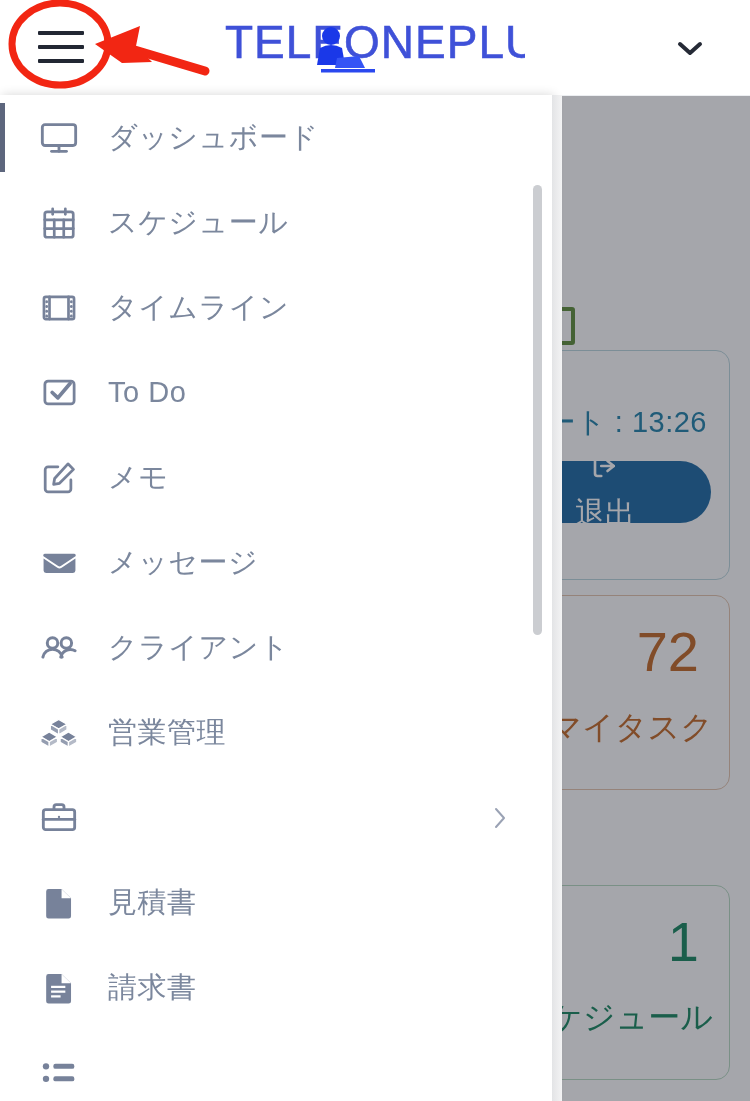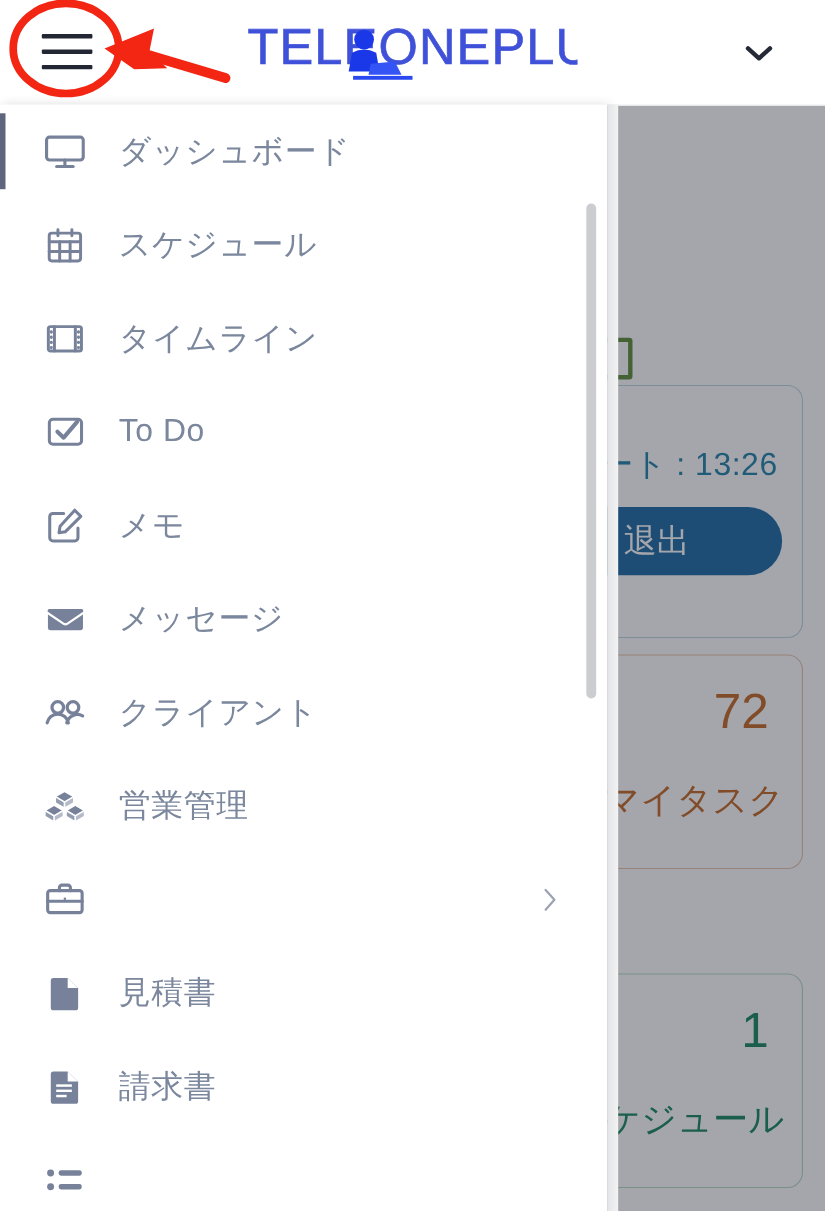--- a/index.html
+++ b/index.html
@@ -95,31 +95,32 @@
     top: 110px;
     height: 62px;
     min-width: 160px;
     padding: 0 26px;
     border-radius: 34px;
     background: #1565a0;
     color: #ffffff;
     font-size: 30px;
     display: flex;
     align-items: center;
-    justify-content: flex-start;
+    justify-content: center;
     gap: 12px;
     border: none;
     font-family: inherit;
+    flex-direction: column;
   }
   .exit-btn svg { flex: none; }
   .stat-num {
     position: absolute;
     right: 30px;
     top: 28px;
-    font-size: 45px;
+    font-size: 56px;
     line-height: 1;
     font-weight: 400;
   }
   .stat-label {
     position: absolute;
     right: 16px;
     top: 110px;
     font-size: 32px;
     white-space: nowrap;
     font-family: Liberation Mono, monospace;

